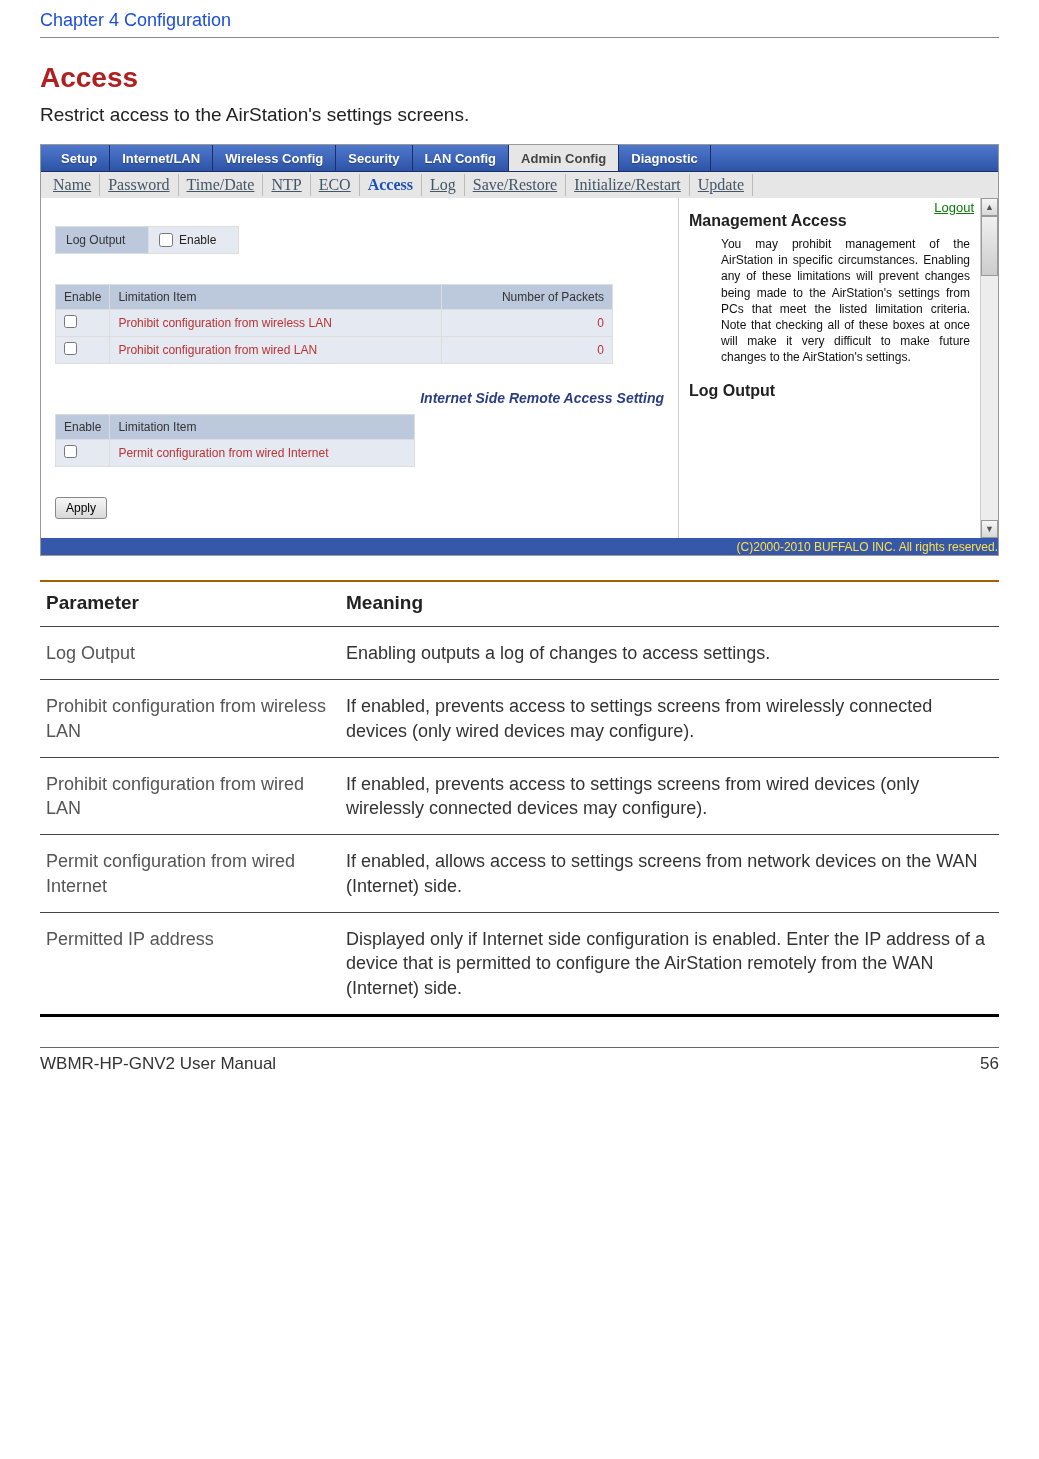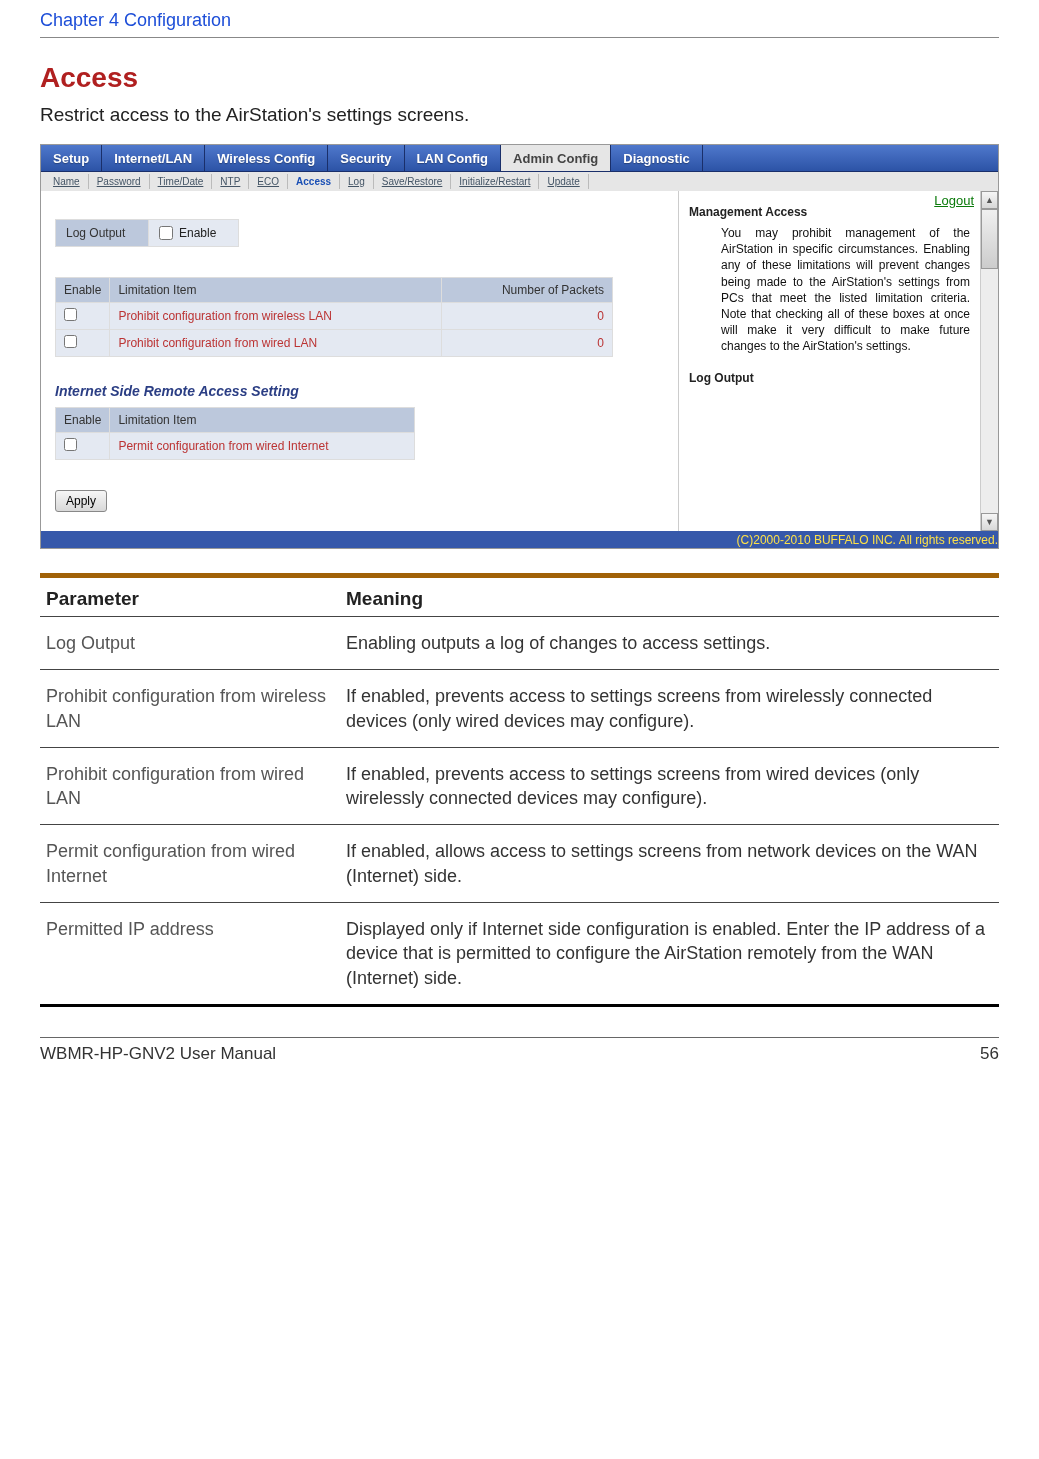--- a/index.html
+++ b/index.html
@@ -36,20 +36,21 @@
       margin: 0 40px 24px;
       border: 1px solid #999;
       font-family: Verdana, Arial, sans-serif;
       font-size: 12px;
       position: relative;
     }
     .tab-bar {
       display: flex;
       background: linear-gradient(#4f78cc, #2c53a6);
       border-bottom: 1px solid #1a2f6a;
+      padding-left: 8px;
     }
     .tab {
       padding: 6px 12px 5px;
       color: #fff;
       font-weight: bold;
       font-size: 13px;
       cursor: pointer;
       border-right: 1px solid #1a2f6a;
       text-shadow: 0 1px 1px rgba(0,0,0,0.3);
     }
@@ -61,25 +62,26 @@
     .subtab-bar {
       display: flex;
       flex-wrap: wrap;
       background: #e6e6e6;
       padding: 0 4px;
       gap: 0;
     }
     .subtab {
       padding: 2px 8px;
       color: #456;
-      font-size: 10px;
+      font-size: 16px;
       cursor: pointer;
       text-decoration: underline;
       border-right: 1px solid #bbb;
       margin: 2px 0;
+      font-family: Liberation Serif, serif;
     }
     .subtab.active {
       color: #1a4fb5;
       font-weight: bold;
     }
     .subtab.noul { text-decoration: none; }
     .content-wrap {
       display: flex;
       background: #fff;
       position: relative;
@@ -145,39 +147,40 @@
     }
     .settings-table td.red-text { color: #b33; }
     .settings-table td.packets { text-align: right; color: #b33; }
     .settings-table td.enable-cell { width: 50px; }
     .section-heading {
       color: #2b3e84;
       font-weight: bold;
       font-style: italic;
       font-size: 14px;
       margin-bottom: 8px;
+      text-align: right;
     }
     .apply-btn {
       background: linear-gradient(#f6f6f6,#d8d8d8);
       border: 1px solid #888;
       border-radius: 3px;
       padding: 3px 10px;
       font-size: 12px;
       cursor: pointer;
       margin-top: 4px;
     }
     .side-pane {
       width: 302px;
       background: #fff;
       border-left: 1px solid #ccc;
       padding: 8px 10px;
       font-family: Verdana, Arial, sans-serif;
     }
     .side-pane h4 {
-      font-size: 12px;
+      font-size: 16px;
       font-weight: bold;
       margin: 6px 0;
     }
     .side-pane p {
       font-size: 12px;
       color: #111;
       text-align: justify;
       line-height: 1.35;
       margin-bottom: 16px;
       margin-left: 32px;
@@ -217,22 +220,22 @@
     
     .param-table {
       margin: 8px 40px 30px;
       border-collapse: collapse;
       width: calc(100% - 80px);
     }
     .param-table th {
       text-align: left;
       font-size: 19px;
       font-weight: bold;
-      padding: 10px 6px 6px;
-      border-top: 5px solid #a16207;
+      padding: 10px 6px 12px;
+      border-top: 2px solid #a16207;
       border-bottom: 1px solid #444;
     }
     .param-table td {
       font-size: 18px;
       padding: 14px 6px;
       vertical-align: top;
       border-bottom: 1px solid #444;
       color: #333;
       line-height: 1.35;
     }

